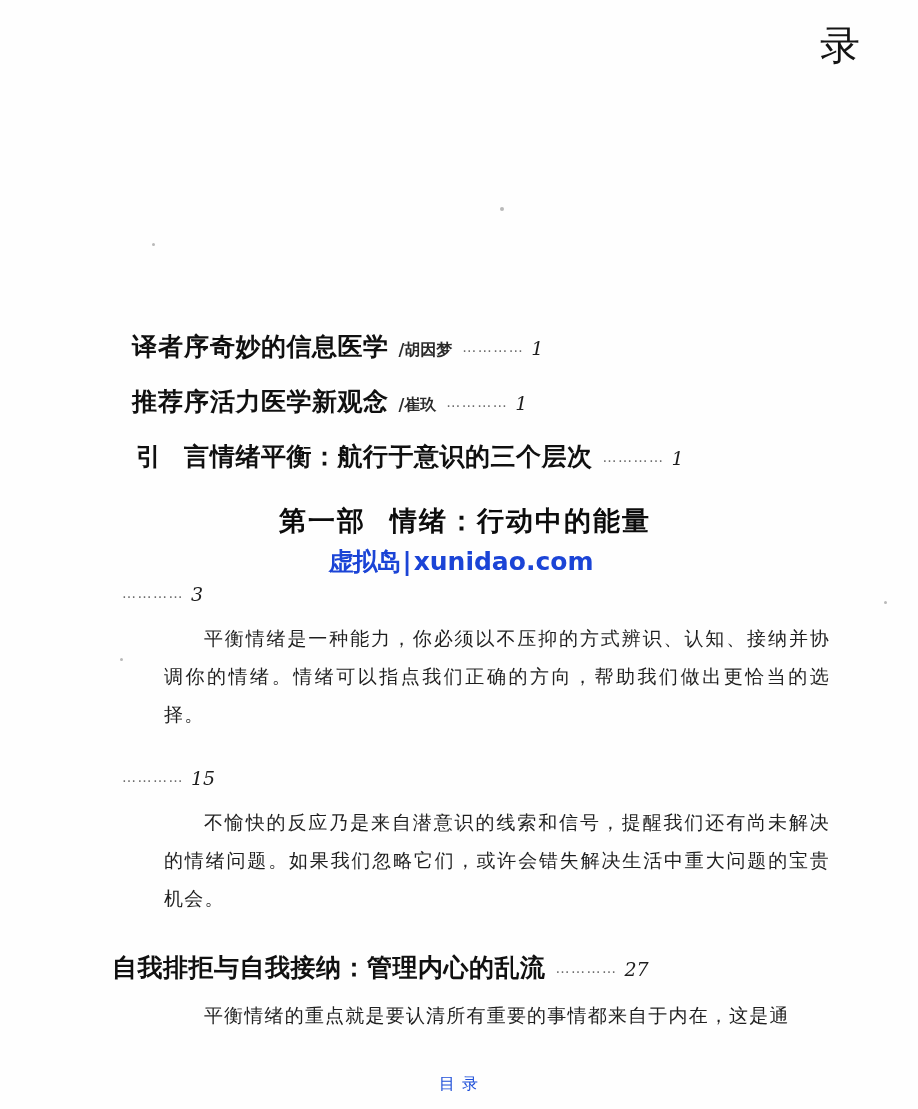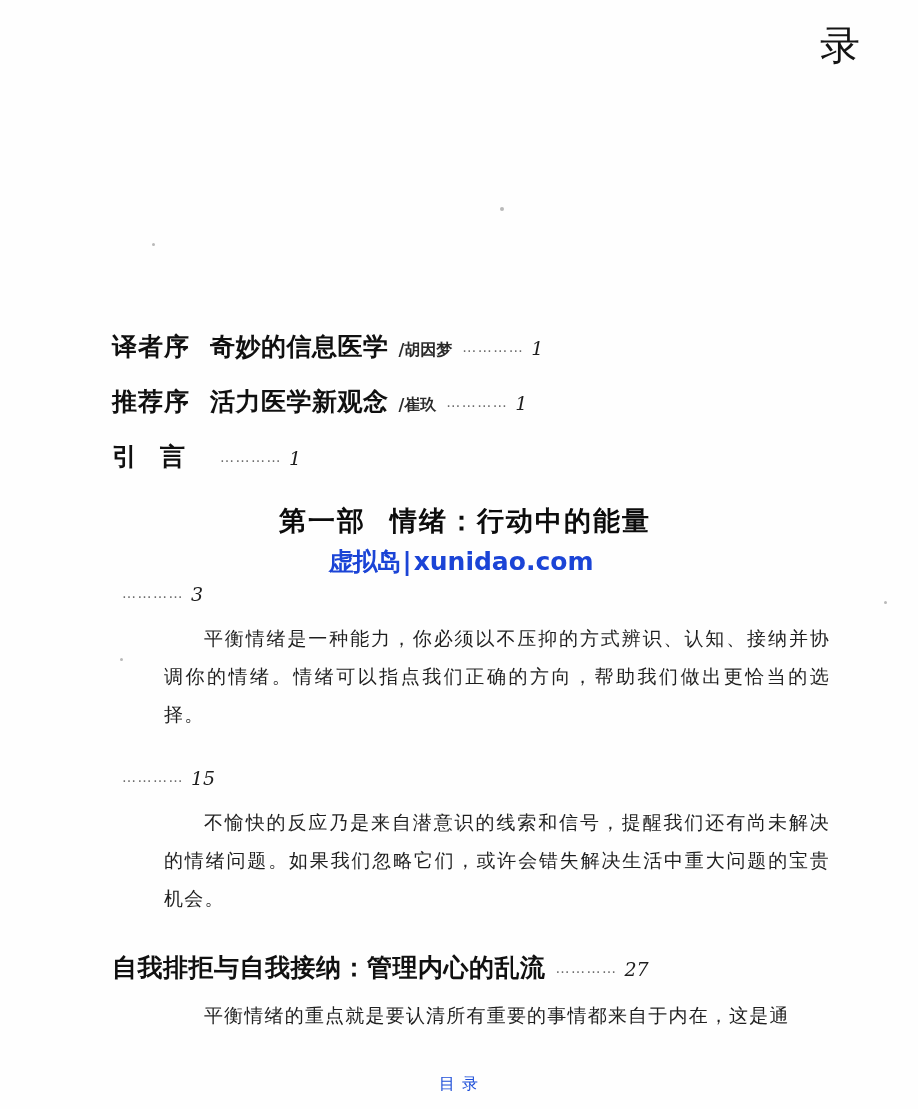--- a/index.html
+++ b/index.html
@@ -41,20 +41,21 @@
     top: 330px;
     left: 112px;
     right: 100px;
   }
 
   .fm-row {
     display: flex;
     align-items: baseline;
     margin-bottom: 22px;
     white-space: nowrap;
+    text-align: right;
   }
 
   .fm-kind {
     font-size: 25px;
     font-weight: 700;
     letter-spacing: 1px;
     color: #101010;
     min-width: 98px;
     font-family: "DejaVu Serif", "Liberation Serif", serif;
   }
@@ -232,20 +233,21 @@
     <div class="fm-row">
       <span class="fm-kind">推荐序</span>
       <span class="fm-title">活力医学新观念</span>
       <span class="fm-author">/崔玖</span>
       <span class="leader">…………</span>
       <span class="pagenum">1</span>
     </div>
 
     <div class="fm-row">
       <span class="fm-kind spaced"><span>引</span><span class="gap"></span><span>言</span></span>
+      <span class="fm-title">情绪平衡：航行于意识的三个层次</span>
       <span class="leader">…………</span>
       <span class="pagenum">1</span>
     </div>
 
   </div>
 
   <div class="part-title">
     <span>第一部</span><span class="pt-gap"></span><span>情绪：行动中的能量</span>
   </div>
 

